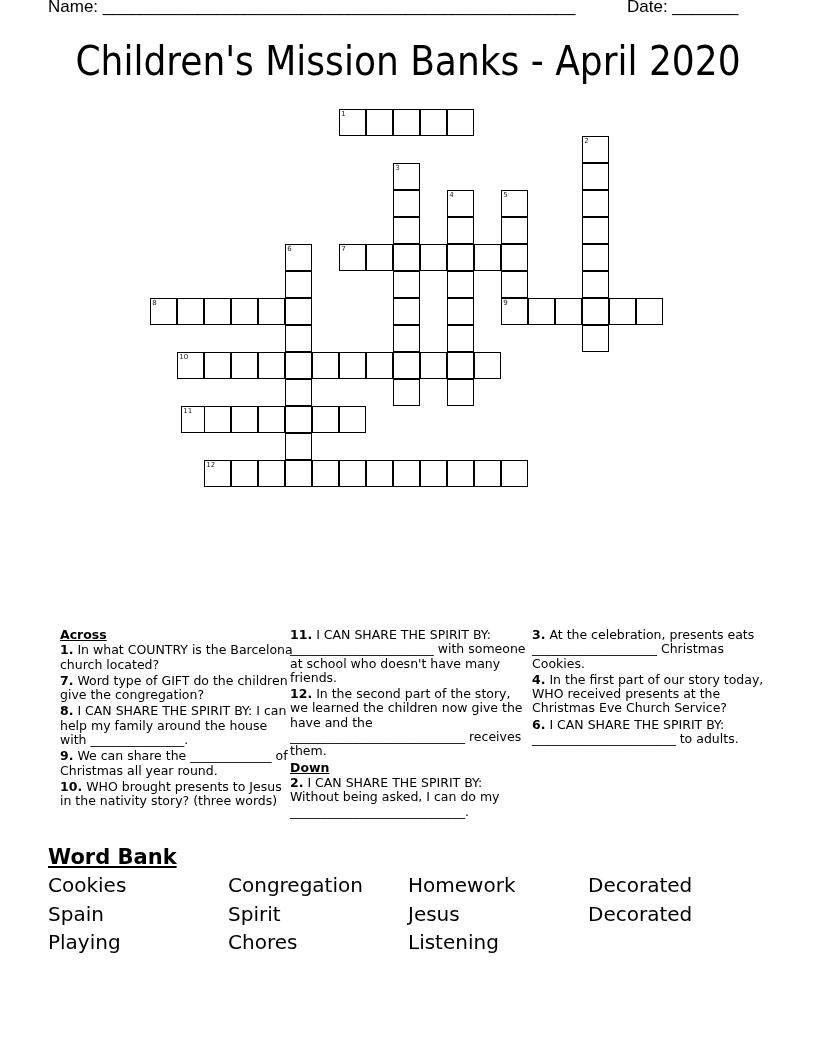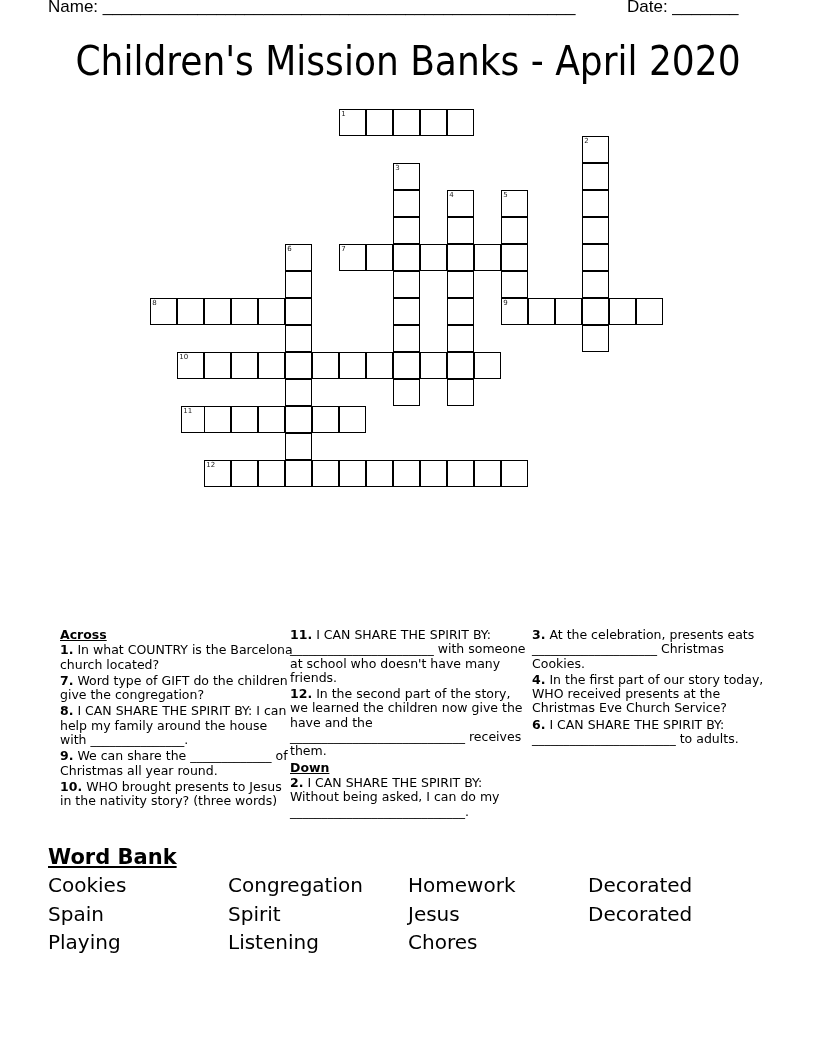--- a/index.html
+++ b/index.html
@@ -169,15 +169,15 @@
 <div class="wb">
   <span>Cookies</span>
   <span>Congregation</span>
   <span>Homework</span>
   <span>Decorated</span>
   <span>Spain</span>
   <span>Spirit</span>
   <span>Jesus</span>
   <span>Decorated</span>
   <span>Playing</span>
+  <span>Chores</span>
   <span>Listening</span>
-  <span>Chores</span>
 </div>
 
 </body></html>

